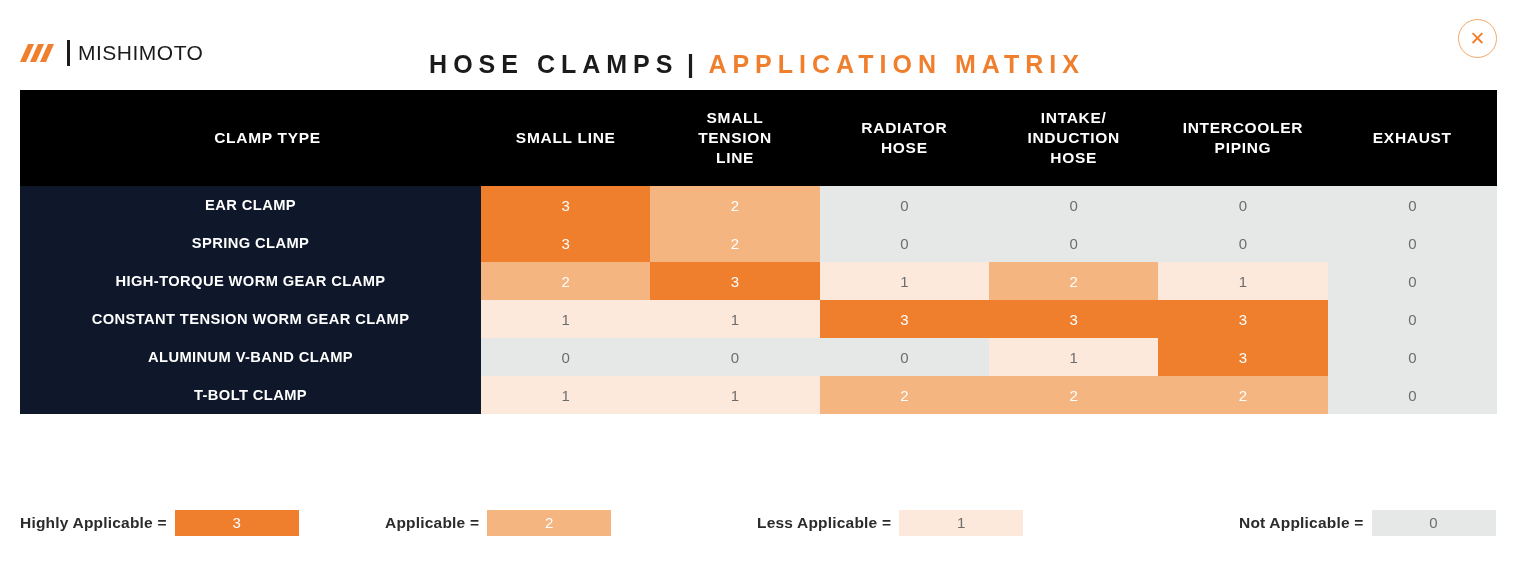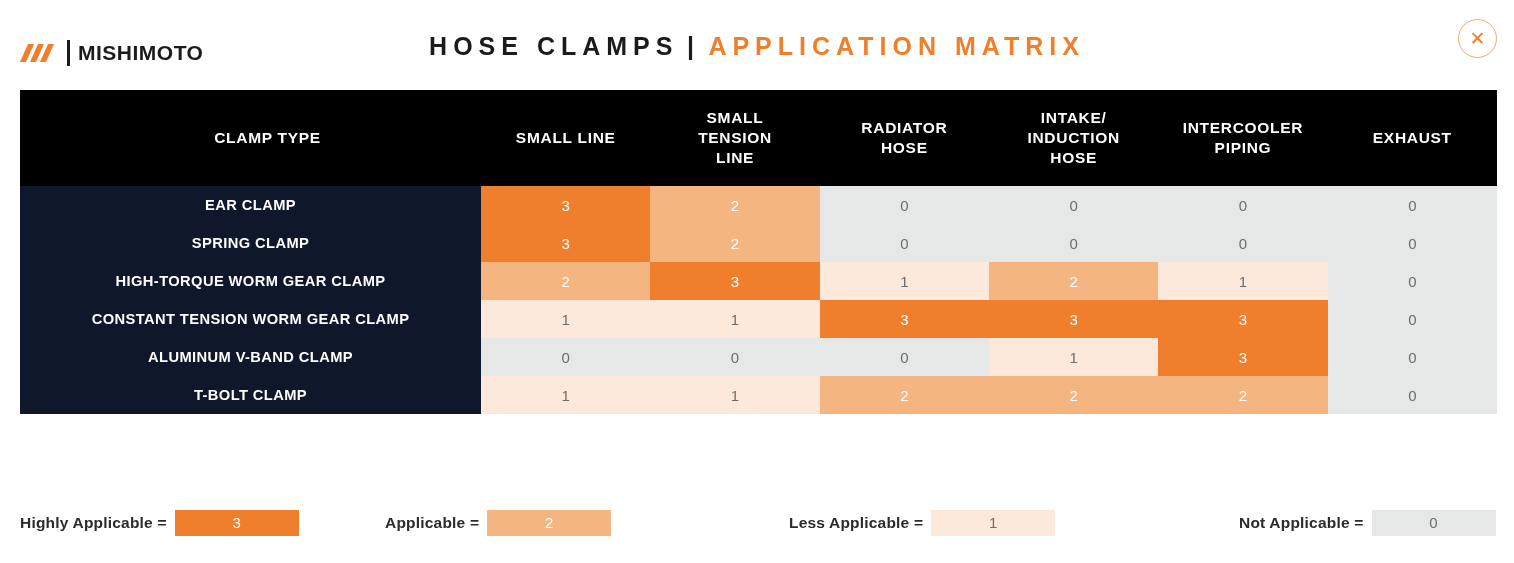--- a/index.html
+++ b/index.html
@@ -38,30 +38,30 @@
     margin-right: 9px;
   }
   .logo-bar {
     width: 3px;
     height: 26px;
     background: #1b1b1b;
     margin-right: 8px;
   }
   .logo-word {
     font-size: 21px;
-    font-weight: bold;
+    font-weight: normal;
     letter-spacing: 0.5px;
     color: #1b1b1b;
     font-family: "Liberation Sans", sans-serif;
   }
   .title-wrap {
     position: absolute;
     left: 0;
     right: 0;
-    top: 32px;
+    top: 50px;
     text-align: center;
     white-space: nowrap;
   }
   .title-main {
     font-size: 25px;
     font-weight: bold;
     letter-spacing: 6px;
     color: #1b1b1b;
   }
   .title-sep {
@@ -176,21 +176,21 @@
     text-align: center;
     font-size: 15px;
   }
   .sw3 { background: #f07f2d; color: #ffffff; }
   .sw2 { background: #f5b581; color: #ffffff; }
   .sw1 { background: #fde8dc; color: #6d6d6d; }
   .sw0 { background: #e6e7e7; color: #6d6d6d; }
 
   .lg0 { left: 0px; }
   .lg1 { left: 365px; }
-  .lg2 { left: 737px; margin-left: 32px; }
+  .lg2 { left: 737px; }
   .lg3 { left: 1219px; }
 </style>
 </head>
 <body>
 
 <div class="page">
 
   <div class="header">
     <div class="logo">
       <svg class="logo-mark" width="38" height="22" viewBox="0 0 38 22">

